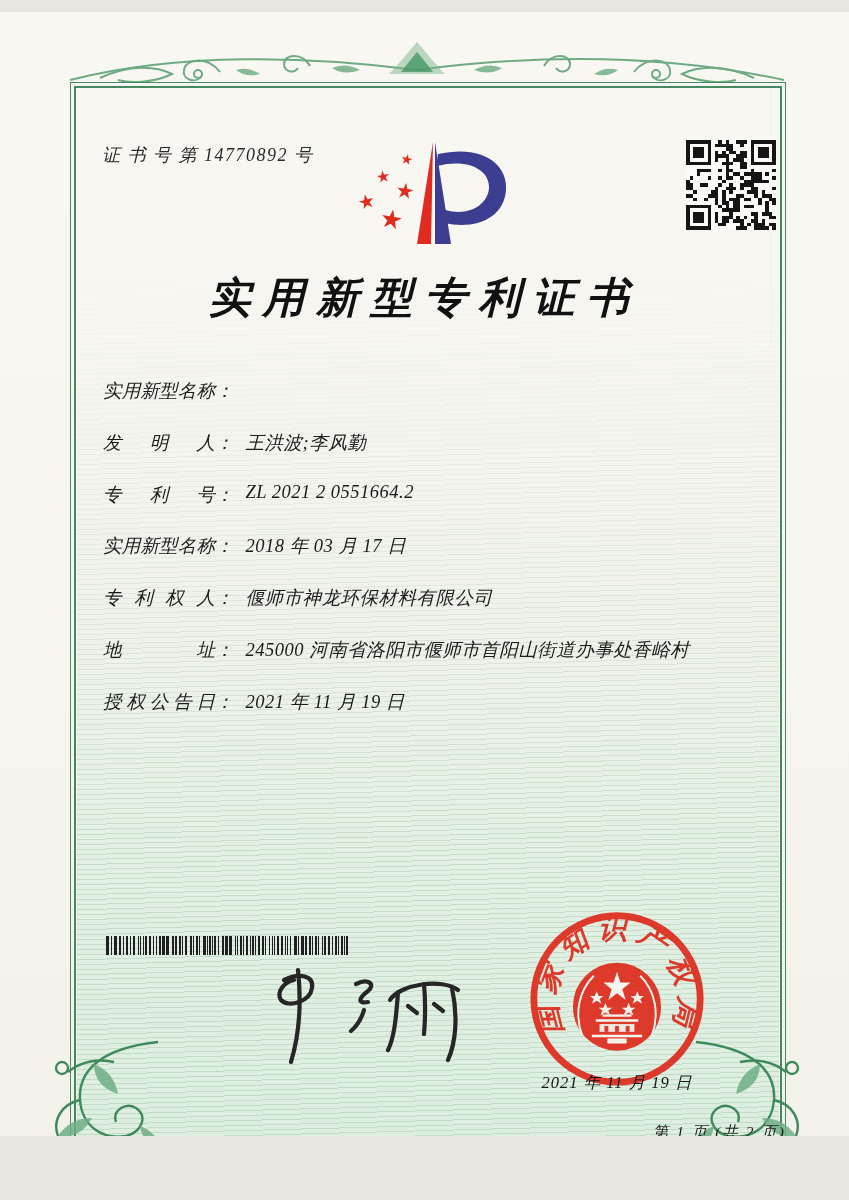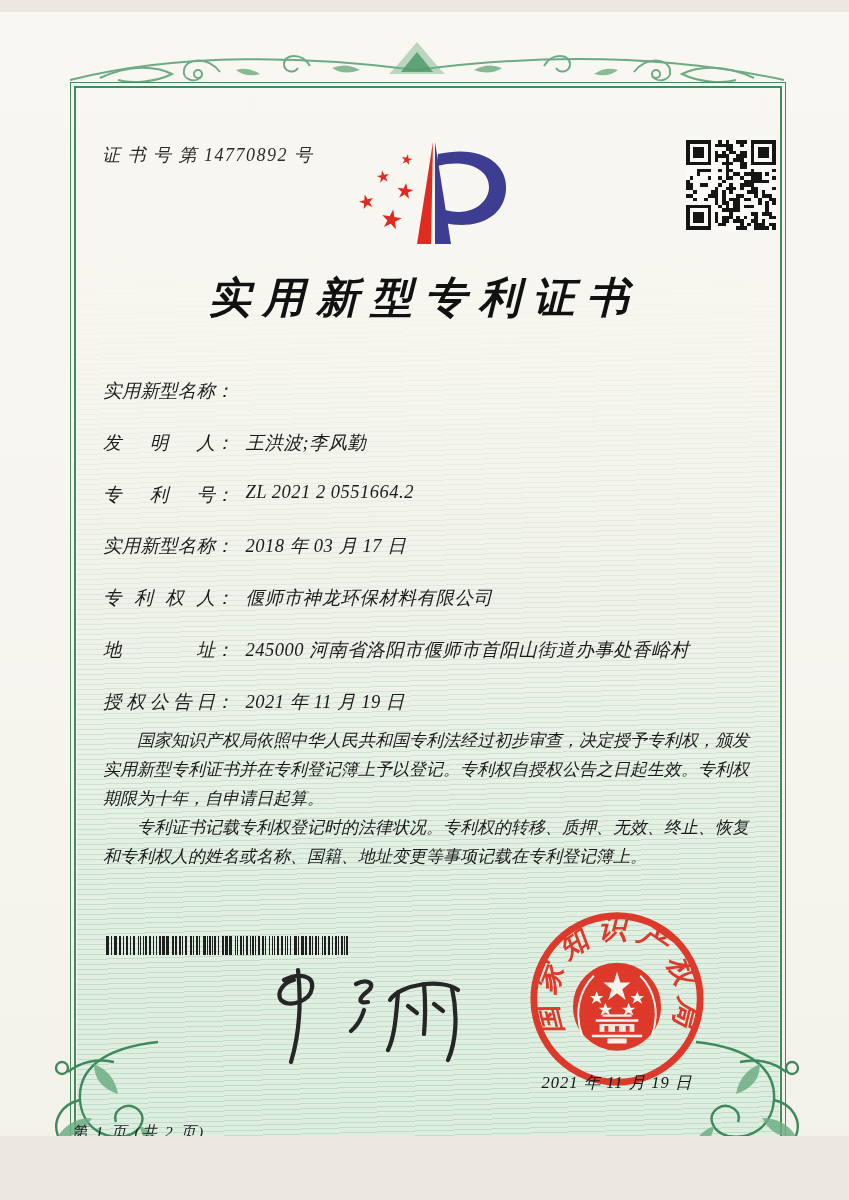--- a/index.html
+++ b/index.html
@@ -27,21 +27,21 @@
   .field-row{height:51.8px;font-size:18.5px;display:flex;align-items:flex-start;white-space:nowrap;}
   .flabel{display:inline-block;width:112px;text-align:justify;text-align-last:justify;}
   .fcolon{margin-right:12px;}
   .fvalue{letter-spacing:.5px;}
   .fvalue-date{display:inline-block;width:232px;}
   .pair2{margin-left:36px;}
   .paras{left:103px;top:714px;width:646px;font-size:17px;line-height:29px;text-align:justify;color:#1a1a1a;}
   .paras p{margin:0;text-indent:2em;}
   .chief{left:105px;top:976px;font-size:19px;line-height:40px;letter-spacing:5px;}
   .seal-date{left:518px;top:1060px;width:198px;text-align:center;font-size:16.5px;letter-spacing:1px;color:#141414;}
-  .page-num{left:72px;top:1110px;width:714px;text-align:left;font-size:15.5px;letter-spacing:2px;}
+  .page-num{left:72px;top:1110px;width:714px;text-align:right;font-size:15.5px;letter-spacing:2px;}
   .back-note{left:0;right:16px;top:1160px;text-align:center;font-size:16.5px;letter-spacing:4px;color:#222;}
   svg{display:block;}
 </style>
 </head>
 <body>
 
 <div class="page">
 
   <svg class="abs" style="left:60px;top:10px;" width="734" height="62" viewBox="0 0 734 62">
     <g stroke="#569e72" stroke-width="2" fill="none" opacity="0.85">
@@ -363,24 +363,20 @@
         <span class="fcolon">：</span>
       <span class="fvalue">245000 河南省洛阳市偃师市首阳山街道办事处香峪村</span>
     </div>
     <div class="field-row">
       <span class="flabel">授权公告日</span>
         <span class="fcolon">：</span>
       <span class="fvalue fvalue-date">2021 年 11 月 19 日</span>
     </div>
   </div>
 
-  <div class="abs paras">
-    <p>国家知识产权局依照中华人民共和国专利法经过初步审查，决定授予专利权，颁发实用新型专利证书并在专利登记簿上予以登记。专利权自授权公告之日起生效。专利权期限为十年，自申请日起算。</p>
-    <p>专利证书记载专利权登记时的法律状况。专利权的转移、质押、无效、终止、恢复和专利权人的姓名或名称、国籍、地址变更等事项记载在专利登记簿上。</p>
-  </div>
 
   <svg id="barcode" class="abs" style="left:104px;top:924px;" width="248" height="19" viewBox="0 0 248 19" shape-rendering="crispEdges">
       <rect x="2" y="0" width="3" height="19" fill="#1f1f1f"></rect>
       <rect x="7" y="0" width="1" height="19" fill="#1f1f1f"></rect>
       <rect x="10" y="0" width="3" height="19" fill="#1f1f1f"></rect>
       <rect x="15" y="0" width="2" height="19" fill="#1f1f1f"></rect>
       <rect x="19" y="0" width="1" height="19" fill="#1f1f1f"></rect>
       <rect x="22" y="0" width="2" height="19" fill="#1f1f1f"></rect>
       <rect x="26" y="0" width="1" height="19" fill="#1f1f1f"></rect>
       <rect x="29" y="0" width="2" height="19" fill="#1f1f1f"></rect>

